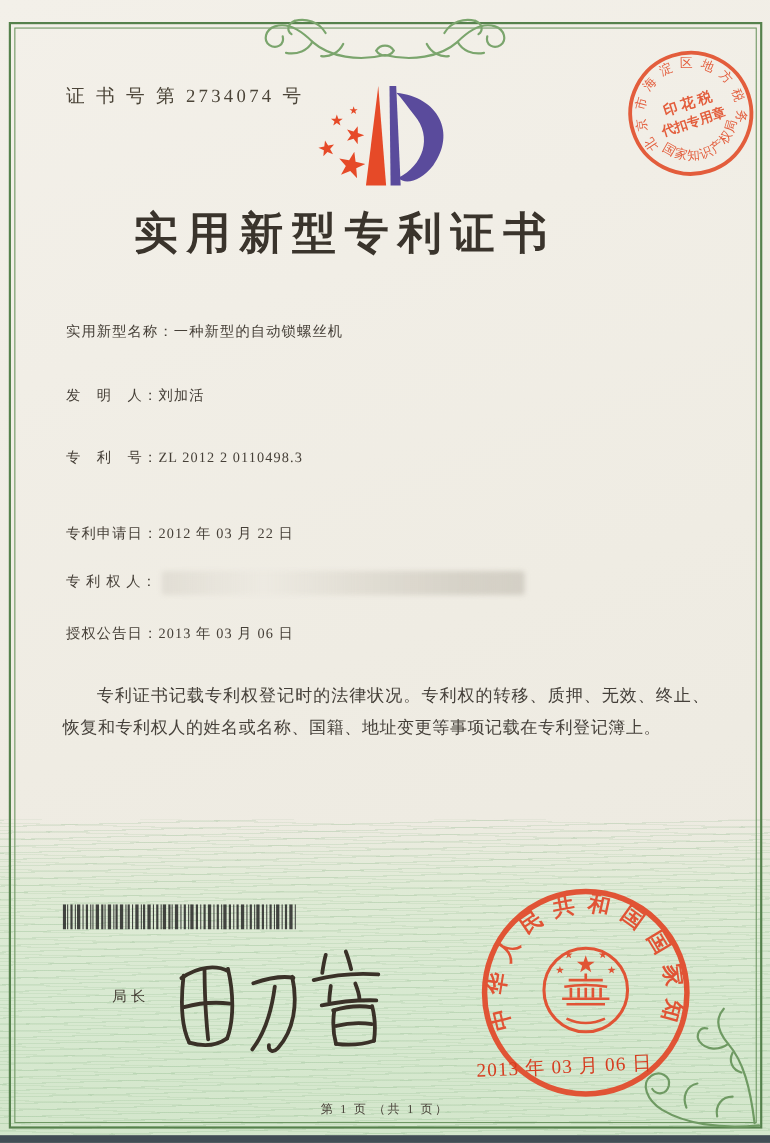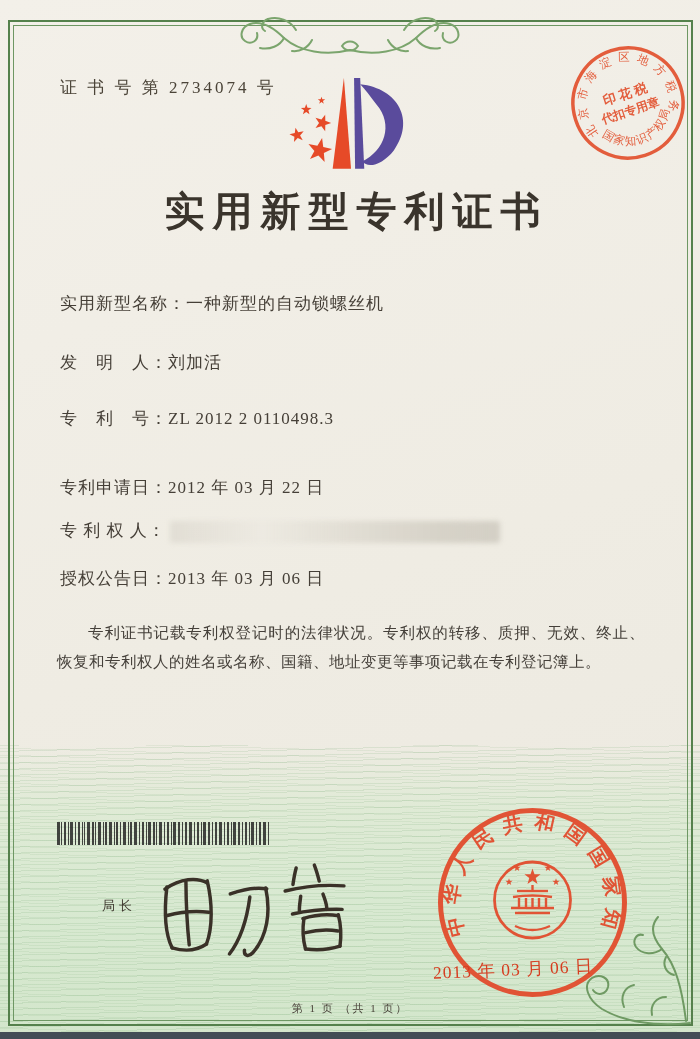--- a/index.html
+++ b/index.html
@@ -16,24 +16,24 @@
       repeating-linear-gradient(181.5deg, rgba(120,170,115,0.12) 0 1px, rgba(255,255,255,0) 1px 7px),
       linear-gradient(to bottom, rgba(222,236,215,0) 0%, rgba(218,234,209,0.75) 22%, #d8e9d1 55%, #d3e6cb 100%);
     z-index:1;
   }
   .frame-outer{position:absolute;left:8px;right:7px;top:20px;bottom:13px;border:2px solid #55814c;z-index:2;}
   .frame-inner{position:absolute;left:13px;right:12px;top:25px;bottom:18px;border:1px solid #6e9763;z-index:2;}
   .cert-no{position:absolute;left:60px;top:76px;font-size:17px;letter-spacing:3px;color:#4b4438;z-index:4;}
   .logo{position:absolute;left:268px;top:72px;z-index:4;}
   .title{
     position:absolute;left:0;width:627px;top:184px;text-align:center;
-    font-size:40px;font-weight:bold;letter-spacing:8px;color:#3a342c;z-index:4;margin-left:43px;
+    font-size:40px;font-weight:bold;letter-spacing:8px;color:#3a342c;z-index:4;
   }
   .fields{position:absolute;left:0;top:0;width:700px;z-index:4;}
-  .field-row{position:absolute;left:60px;font-size:17px;letter-spacing:1px;color:#453f37;white-space:nowrap;}
+  .field-row{position:absolute;left:60px;font-size:13px;letter-spacing:1px;color:#453f37;white-space:nowrap;}
   .redacted{
     display:inline-block;width:330px;height:22px;vertical-align:middle;margin-left:4px;border-radius:3px;
     background:linear-gradient(90deg, rgba(205,200,190,0.40), rgba(235,232,224,0.55) 28%, rgba(208,203,192,0.45) 55%, rgba(190,185,173,0.5) 82%, rgba(168,162,150,0.38));
     filter:blur(2.5px);
   }
   .paras{position:absolute;left:57px;top:618px;width:588px;z-index:4;}
   .paras p{margin:0;font-size:15.5px;line-height:29px;text-align:justify;text-indent:2em;color:#45403a;letter-spacing:0.5px;}
   .barcode{position:absolute;left:57px;top:822px;z-index:4;opacity:0.85;}
   .sig-label{position:absolute;left:102px;top:897px;font-size:13px;letter-spacing:4px;color:#3f382f;z-index:4;}
   .sig-svg{position:absolute;left:145px;top:848px;z-index:4;}

